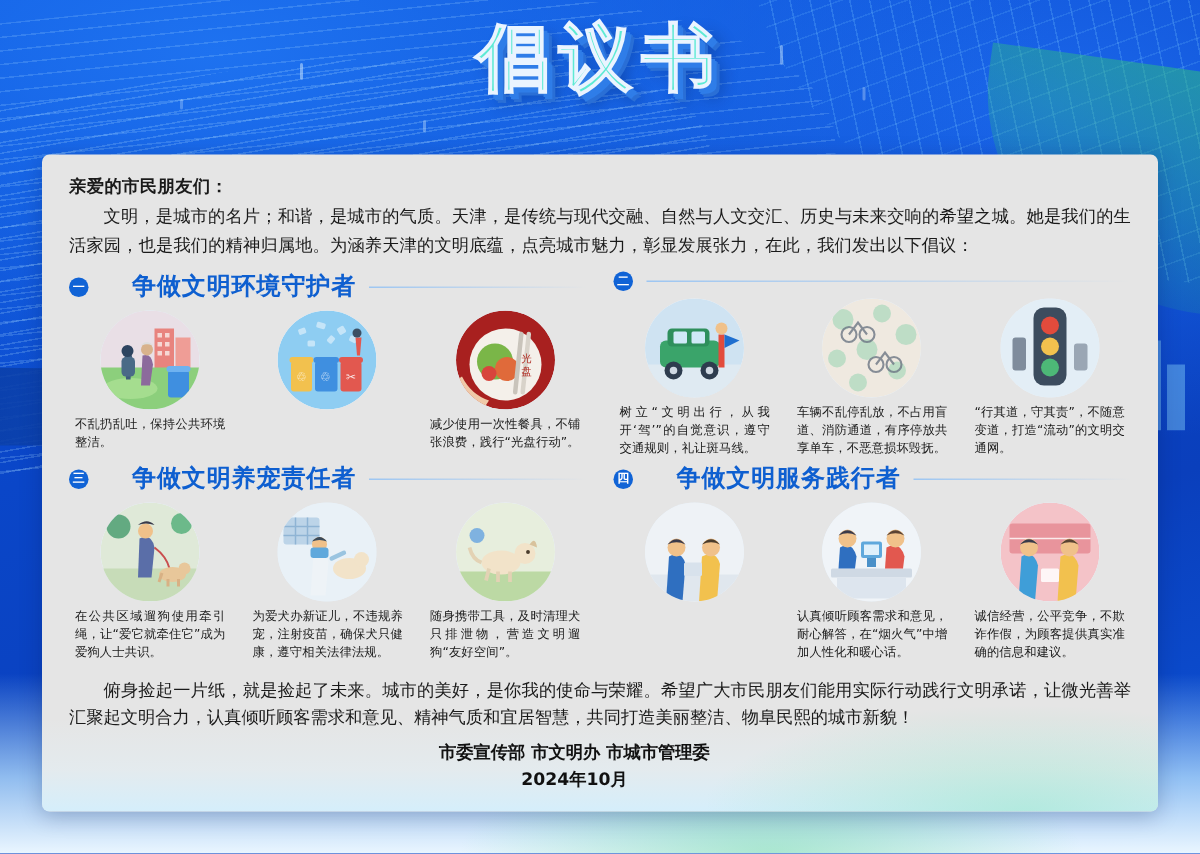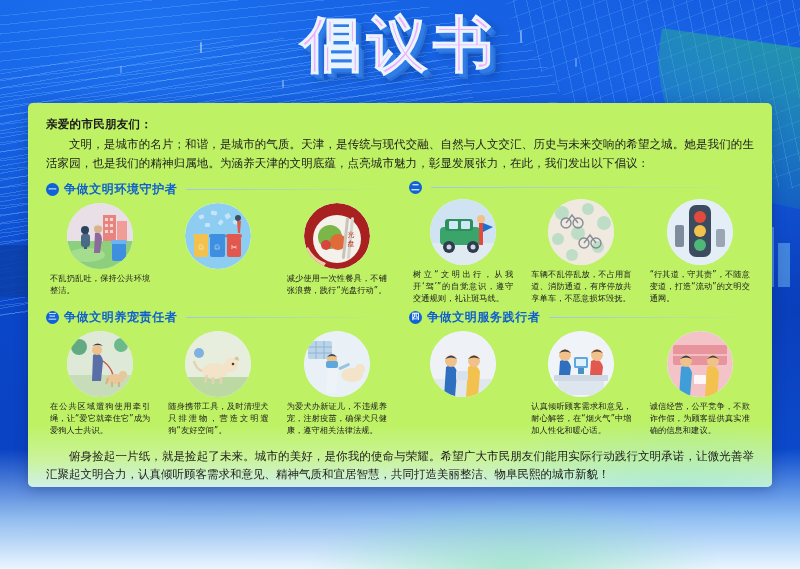--- a/index.html
+++ b/index.html
@@ -82,36 +82,36 @@
   .sparkle { position: absolute; background: rgba(220,240,255,.8); border-radius: 1px; }
 
   
   .title-wrap {
     position: absolute; top: 14px; left: 0; right: 0;
     text-align: center; z-index: 5;
   }
   .poster-title {
     display: inline-block;
     font-family: "DejaVu Sans", "Liberation Sans", sans-serif;
-    font-size: 60px;
+    font-size: 49px;
     font-weight: 900;
     letter-spacing: 6px;
-    color: #f0abfc;
+    color: #5eead4;
     line-height: 1;
     text-shadow:
       3px 3px 0 #2f7de8, 4px 4px 0 #2f7de8, 5px 5px 0 #2a6fd6,
       6px 6px 0 #2a6fd6, 7px 7px 10px rgba(4,30,90,.45);
     -webkit-text-stroke: 1px #eaf4ff;
   }
 
   
   .card {
     position: absolute;
-    left: 28px; top: 103px; width: 744px; height: 384px;
-    background: #bef264;
+    left: 28px; top: 103px; width: 744px; height: 438px;
+    background: #e5e5e5;
     border-radius: 5px;
     box-shadow: 0 3px 14px rgba(0,20,70,.25);
     padding: 14px 18px 8px 18px;
     z-index: 6;
     overflow: hidden;
   }
   .card-bottom-tint {
     position: absolute; left: 0; right: 0; bottom: 0; height: 62px;
     background: linear-gradient(0deg, rgba(210,240,255,.85) 0%, rgba(225,245,255,.35) 45%, rgba(255,255,255,0) 100%);
     pointer-events: none;
@@ -146,22 +146,22 @@
     margin-bottom: 5px;
   }
   .sec-badge {
     width: 13px; height: 13px; border-radius: 50%;
     background: #1063d6; color: #fff;
     font-size: 8px; font-weight: 700;
     display: flex; align-items: center; justify-content: center;
     flex: 0 0 auto; line-height: 1;
   }
   .sec-title {
-    font-size: 12px; font-weight: 700; color: #0e5fd0;
-    letter-spacing: .6px; white-space: nowrap;
+    font-size: 16px; font-weight: 700; color: #0e5fd0;
+    letter-spacing: .6px; white-space: nowrap; margin-left: 24px;
   }
   .sec-rule {
     flex: 1 1 auto; height: 1px;
     background: linear-gradient(90deg, #9dc6f2, rgba(157,198,242,0));
     margin-left: 4px;
   }
 
   .cards3 {
     display: grid; grid-template-columns: repeat(3, 1fr);
     column-gap: 10px;
@@ -436,55 +436,55 @@
               <ellipse cx="48" cy="48" rx="9" ry="5" fill="#e8c79a"></ellipse>
               <circle cx="56" cy="44" r="4" fill="#e8c79a"></circle>
               <path d="M41 47 l-2 6 M45 51 l0 5 M52 51 l0 5" stroke="#d8b184" stroke-width="2"></path>
             </svg>
           </div>
           <div class="cap">在公共区域遛狗使用牵引绳，让“爱它就牵住它”成为爱狗人士共识。</div>
         </div>
         <div class="item">
           <div class="thumb">
             <svg viewBox="0 0 66 66" width="66" height="66">
-              <circle cx="33" cy="33" r="33" fill="#e7eedd"></circle>
-              <rect x="0" y="46" width="66" height="20" fill="#bcd9a4"></rect>
-              <ellipse cx="30" cy="40" rx="13" ry="8" fill="#f2e3c9"></ellipse>
-              <circle cx="46" cy="34" r="7" fill="#f2e3c9"></circle>
-              <path d="M49 28 q4 -6 5 2 z" fill="#d8c29c"></path>
-              <circle cx="48" cy="33" r="1.3" fill="#4a3c2c"></circle>
-              <path d="M22 44 l-2 8 M28 46 l0 7 M36 46 l0 7" stroke="#e3d2b4" stroke-width="2.5"></path>
-              <path d="M17 40 q-6 -2 -8 -10" stroke="#e3d2b4" stroke-width="2.5" fill="none"></path>
-              <circle cx="14" cy="22" r="5" fill="#7fb2e0"></circle>
-            </svg>
-          </div>
-          <div class="cap">随身携带工具，及时清理犬只排泄物，营造文明遛狗“友好空间”。</div>
-        </div>
-        <div class="item">
-          <div class="thumb">
-            <svg viewBox="0 0 66 66" width="66" height="66">
               <circle cx="33" cy="33" r="33" fill="#e9f1f7"></circle>
               <rect x="4" y="10" width="24" height="18" rx="2" fill="#bcd4e8"></rect>
               <g stroke="#8fb4d4" stroke-width="1">
                   <line x1="4" y1="16" x2="28" y2="16"></line>
                   <line x1="4" y1="22" x2="28" y2="22"></line>
                   <line x1="12" y1="10" x2="12" y2="28"></line>
                   <line x1="20" y1="10" x2="20" y2="28"></line>
                 </g>
               <path d="M24 34 q8 -4 10 6 l-2 22 l-10 0 z" fill="#eef3f7"></path>
               <circle cx="28" cy="28" r="5" fill="#f0c18a"></circle>
               <path d="M23 26 q5 -6 10 0 q-5 -2 -10 0z" fill="#3a4a5a"></path>
               <rect x="22" y="30" width="12" height="7" rx="2" fill="#5fa8dc"></rect>
               <ellipse cx="48" cy="44" rx="11" ry="7" fill="#f2e3c9"></ellipse>
               <circle cx="56" cy="38" r="5" fill="#f2e3c9"></circle>
               <rect x="34" y="34" width="12" height="3" rx="1.5" fill="#9ac4e0" transform="rotate(-25 40 35)"></rect>
             </svg>
           </div>
           <div class="cap">为爱犬办新证儿，不违规养宠，注射疫苗，确保犬只健康，遵守相关法律法规。</div>
         </div>
+        <div class="item">
+          <div class="thumb">
+            <svg viewBox="0 0 66 66" width="66" height="66">
+              <circle cx="33" cy="33" r="33" fill="#e7eedd"></circle>
+              <rect x="0" y="46" width="66" height="20" fill="#bcd9a4"></rect>
+              <ellipse cx="30" cy="40" rx="13" ry="8" fill="#f2e3c9"></ellipse>
+              <circle cx="46" cy="34" r="7" fill="#f2e3c9"></circle>
+              <path d="M49 28 q4 -6 5 2 z" fill="#d8c29c"></path>
+              <circle cx="48" cy="33" r="1.3" fill="#4a3c2c"></circle>
+              <path d="M22 44 l-2 8 M28 46 l0 7 M36 46 l0 7" stroke="#e3d2b4" stroke-width="2.5"></path>
+              <path d="M17 40 q-6 -2 -8 -10" stroke="#e3d2b4" stroke-width="2.5" fill="none"></path>
+              <circle cx="14" cy="22" r="5" fill="#7fb2e0"></circle>
+            </svg>
+          </div>
+          <div class="cap">随身携带工具，及时清理犬只排泄物，营造文明遛狗“友好空间”。</div>
+        </div>
       </div>
     </div>
 
     <div class="section">
       <div class="sec-head">
         <span class="sec-badge">四</span>
         <span class="sec-title">争做文明服务践行者</span>
         <span class="sec-rule"></span>
       </div>
       <div class="cards3">

